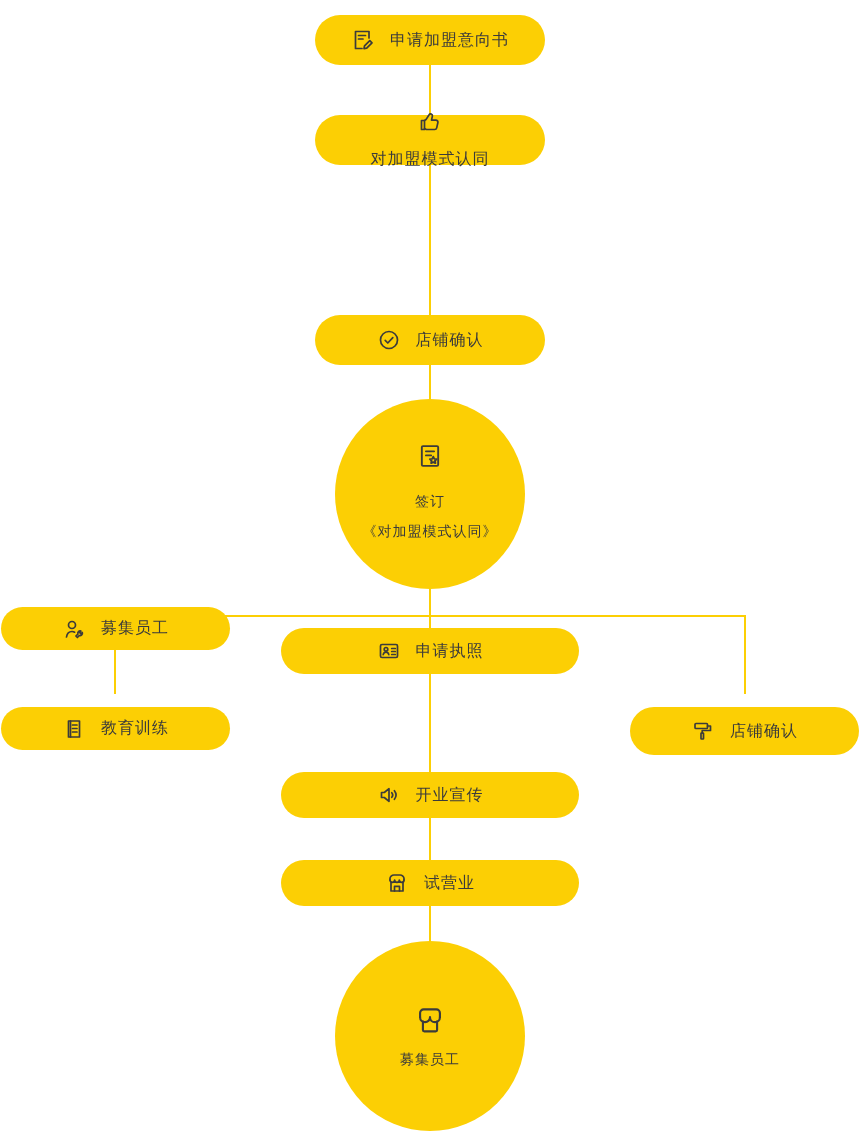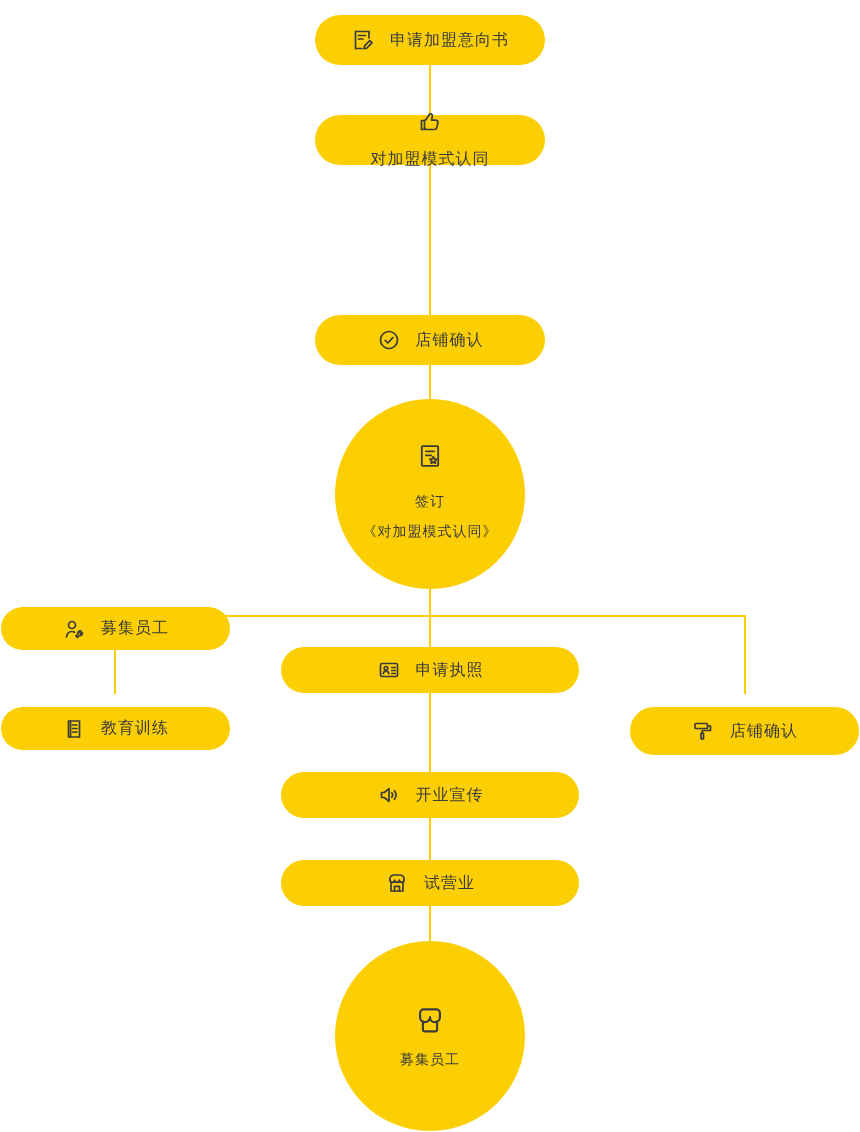--- a/index.html
+++ b/index.html
@@ -45,21 +45,21 @@
   .pill-left { left: 1px;   width: 229px; height: 43px; }
   .pill-right{ left: 630px; width: 229px; height: 48px; }
   .pill-mid  { left: 281px; width: 298px; height: 46px; }
 
   .t0 { top: 0;     }
   .t1 { top: 100px; flex-direction: column; }
   .t2 { top: 200px; }
   .t3 { top: 300px; }
   .row1 { top: 592px; }
   .row2 { top: 692px; }
-  .m0 { top: 632px; }
+  .m0 { top: 613px; }
   .m1 { top: 757px; }
   .m2 { top: 845px; }
 
   .big-circle {
     position: absolute;
     left: 335px;
     width: 190px;
     height: 190px;
     border-radius: 50%;
     background: #fccf04;

